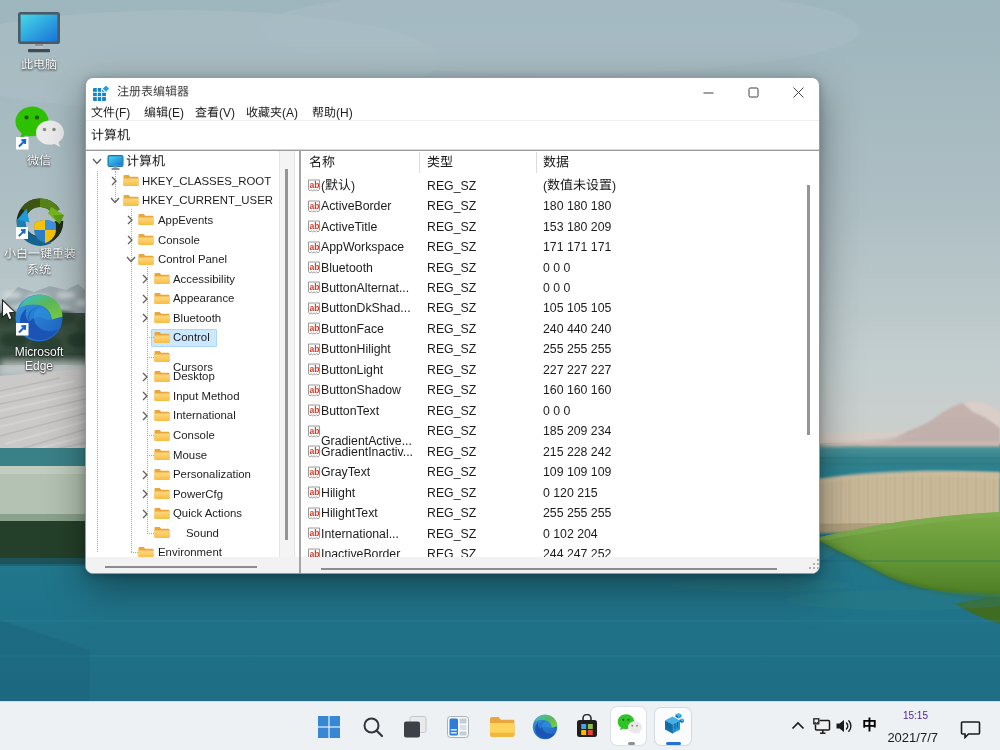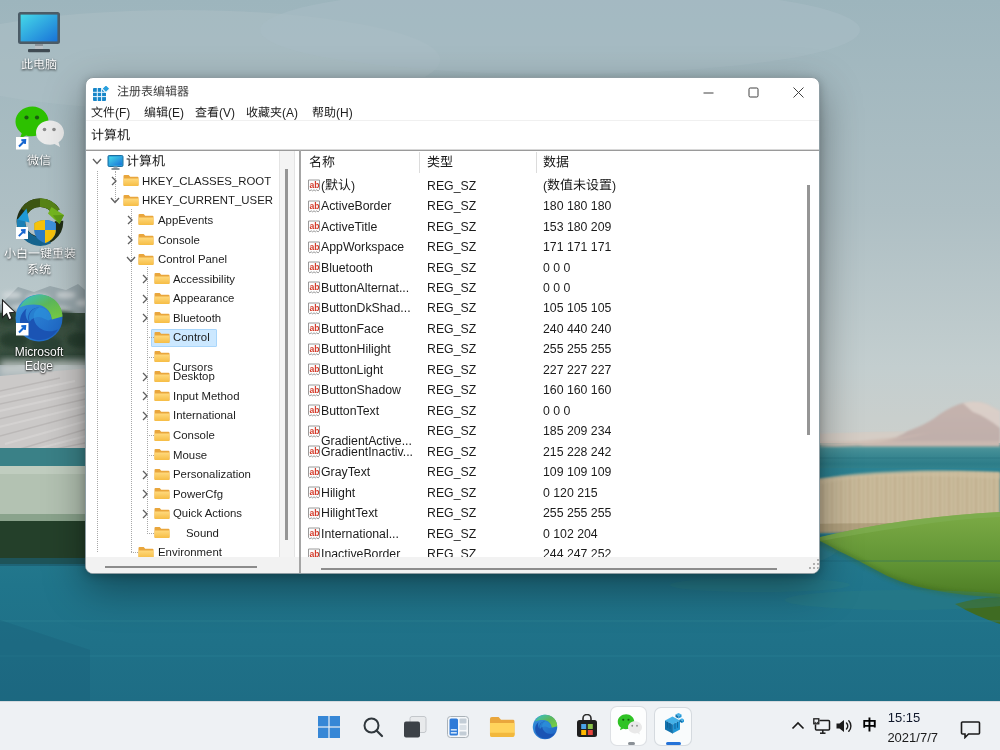--- a/index.html
+++ b/index.html
@@ -906,17 +906,17 @@
     <svg class="abs" style="left:835px;top:718px" width="19" height="16" viewBox="0 0 19 16">
 <path d="M1.5 5.5 h3 L9 2 v12 L4.5 10.5 h-3 Z" fill="#1b1b1b"></path>
 <path d="M11.5 5 a4.2 4.2 0 0 1 0 6" fill="none" stroke="#1b1b1b" stroke-width="1.4" stroke-linecap="round"></path>
 <path d="M13.8 2.8 a7.5 7.5 0 0 1 0 10.4" fill="none" stroke="#1b1b1b" stroke-width="1.4" stroke-linecap="round"></path>
     </svg>
     <div class="abs" style="left:862px;top:717px"><svg width="15.0" height="17" viewBox="0 0 15.0 17" style="display:inline-block">
         <g fill="#000">
           <path transform="translate(0,13.2) scale(0.01500,-0.01500)" d="M434 850V676H88V169H208V224H434V-89H561V224H788V174H914V676H561V850ZM208 342V558H434V342ZM788 342H561V558H788Z"></path>
         </g>
       </svg></div>
-    <div class="abs" style="left:880px;top:710px;width:48px;height:14px;font-size:13px;color:#0f172a;text-align:center">15:15</div>
+    <div class="abs" style="left:880px;top:710px;width:48px;height:14px;font-size:10px;color:#4c1d95;text-align:right">15:15</div>
     <div class="abs" style="left:868px;top:730px;width:70px;height:14px;font-size:13px;color:#1b1b1b;text-align:right">2021/7/7</div>
     <svg class="abs" style="left:960px;top:720px" width="21" height="19" viewBox="0 0 21 19">
 <path d="M2.5 2 h16 a1 1 0 0 1 1 1 v10 a1 1 0 0 1-1 1 h-10 l-3.5 3.5 v-3.5 h-2.5 a1 1 0 0 1-1-1 v-10 a1 1 0 0 1 1-1Z" fill="none" stroke="#1b1b1b" stroke-width="1.6"></path>
     </svg>
   </div>
 </body></html>

